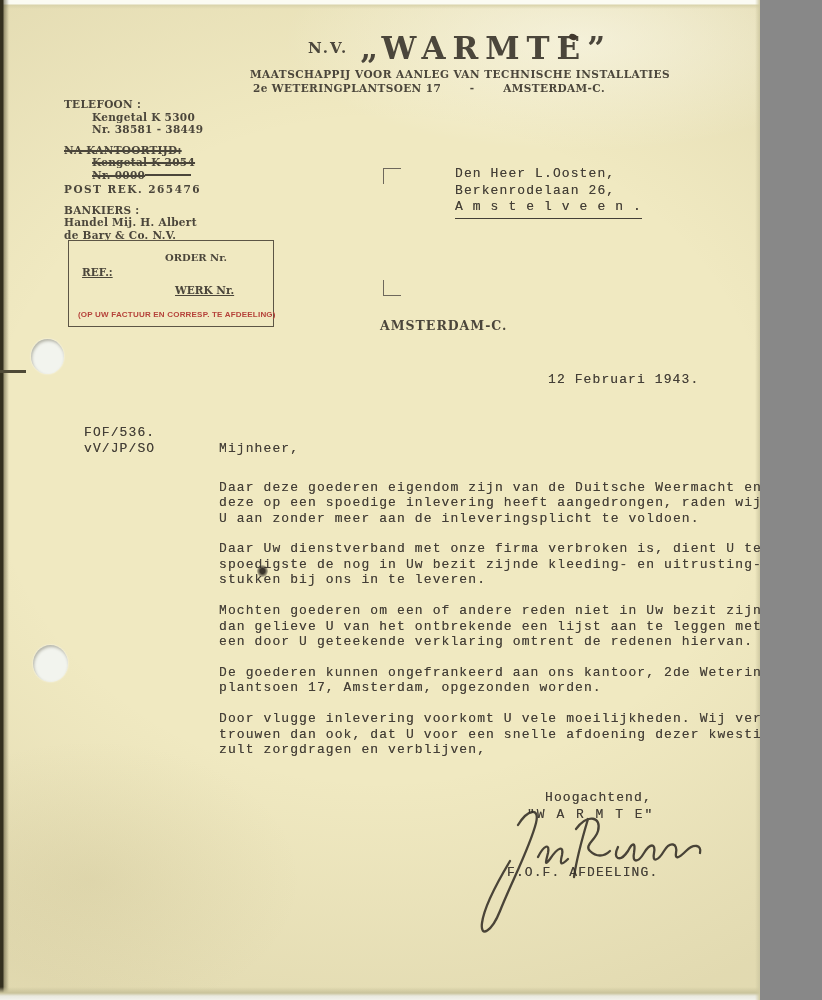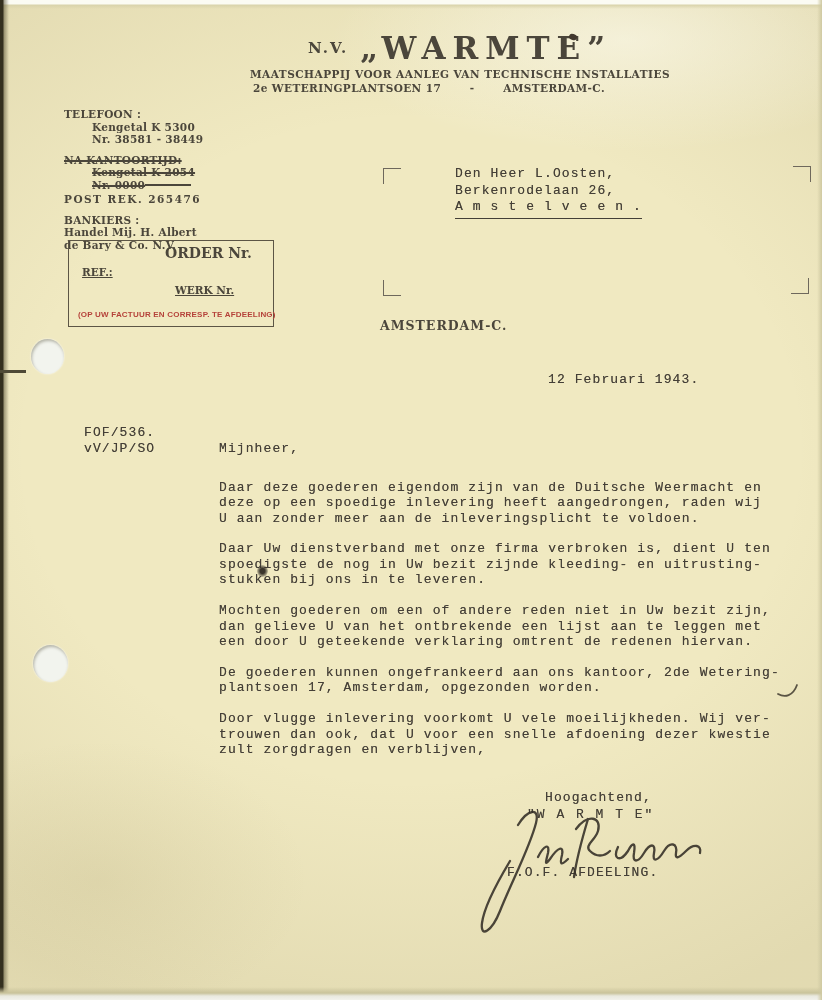--- a/index.html
+++ b/index.html
@@ -1,17 +1,17 @@
 <!DOCTYPE html>
 <html><head>
 <meta charset="utf-8">
 <style>
   html,body{margin:0;padding:0;background:#888;}
   .scan{
-    position:relative;width:822px;height:1000px;overflow:hidden;
+    position:relative;width:760px;height:1000px;overflow:hidden;
     font-family:"Liberation Sans",sans-serif;
     background:
       radial-gradient(ellipse 420px 160px at 76% 4%, rgba(253,252,242,.55), transparent 70%),
       radial-gradient(ellipse 300px 200px at 12% 88%, rgba(140,125,70,.10), transparent 70%),
       radial-gradient(ellipse 700px 600px at 50% 45%, rgba(0,0,0,0) 55%, rgba(125,110,60,.12) 100%),
       #f0e9c1;
   }
   
   .edge-top{position:absolute;left:0;top:0;width:100%;height:9px;background:linear-gradient(#fbfbf3 0 4px,#d9d3ab 5px,rgba(0,0,0,0) 9px);}
   .edge-left{position:absolute;left:0;top:0;width:9px;height:100%;background:linear-gradient(90deg,#34301f 0 3px,rgba(90,84,56,.55) 4px,rgba(0,0,0,0) 9px);}
@@ -24,30 +24,30 @@
   .mono{font-family:"Liberation Mono","DejaVu Sans Mono",monospace;color:#443f37;}
 
   
   .masthead{left:240px;top:30px;width:440px;text-align:center;}
   .co-prefix{font-size:15px;letter-spacing:2px;vertical-align:6px;margin-right:12px;}
   .co-name{font-size:31px;letter-spacing:7px;}
   .subtitle{left:248px;top:68px;width:424px;text-align:center;font-size:10.5px;letter-spacing:.5px;}
   .addr-row{left:253px;top:82px;width:352px;display:flex;justify-content:space-between;font-size:10.5px;letter-spacing:.4px;}
 
   
-  .contact{left:64px;top:98px;font-size:10.5px;line-height:12.5px;letter-spacing:.3px;margin-top:10px;}
+  .contact{left:64px;top:98px;font-size:10.5px;line-height:12.5px;letter-spacing:.3px;}
   .indent{margin-left:28px;}
   .gap{height:8px;}
   .struck{text-decoration:line-through;text-decoration-thickness:2px;}
   .strike-tail{display:inline-block;width:46px;border-bottom:2.5px solid #4b463b;vertical-align:3px;}
   .spread{letter-spacing:1.5px;}
 
   
   .ref-box{left:68px;top:240px;width:204px;height:85px;border:1.5px solid #5c5545;}
-  .ref-box .order{position:absolute;left:96px;top:4px;font-size:14px;}
+  .ref-box .order{position:absolute;left:96px;top:11px;font-size:10px;}
   .ref-box .ref{position:absolute;left:13px;top:25px;font-size:10.5px;text-decoration:underline;}
   .ref-box .werk{position:absolute;left:106px;top:43px;font-size:10.5px;text-decoration:underline;}
   .ref-box .note{position:absolute;left:9px;bottom:7px;font-size:8px;letter-spacing:.2px;color:#b5423a;white-space:nowrap;}
 
   
   .mark{width:17px;height:15px;border:0 solid #6e685c;}
   .mark-tl{left:383px;top:168px;border-left-width:1.5px;border-top-width:1.5px;}
   .mark-tr{left:793px;top:166px;border-right-width:1.5px;border-top-width:1.5px;}
   .mark-bl{left:383px;top:280px;border-left-width:1.5px;border-bottom-width:1.5px;}
   .mark-br{left:791px;top:278px;border-right-width:1.5px;border-bottom-width:1.5px;}

